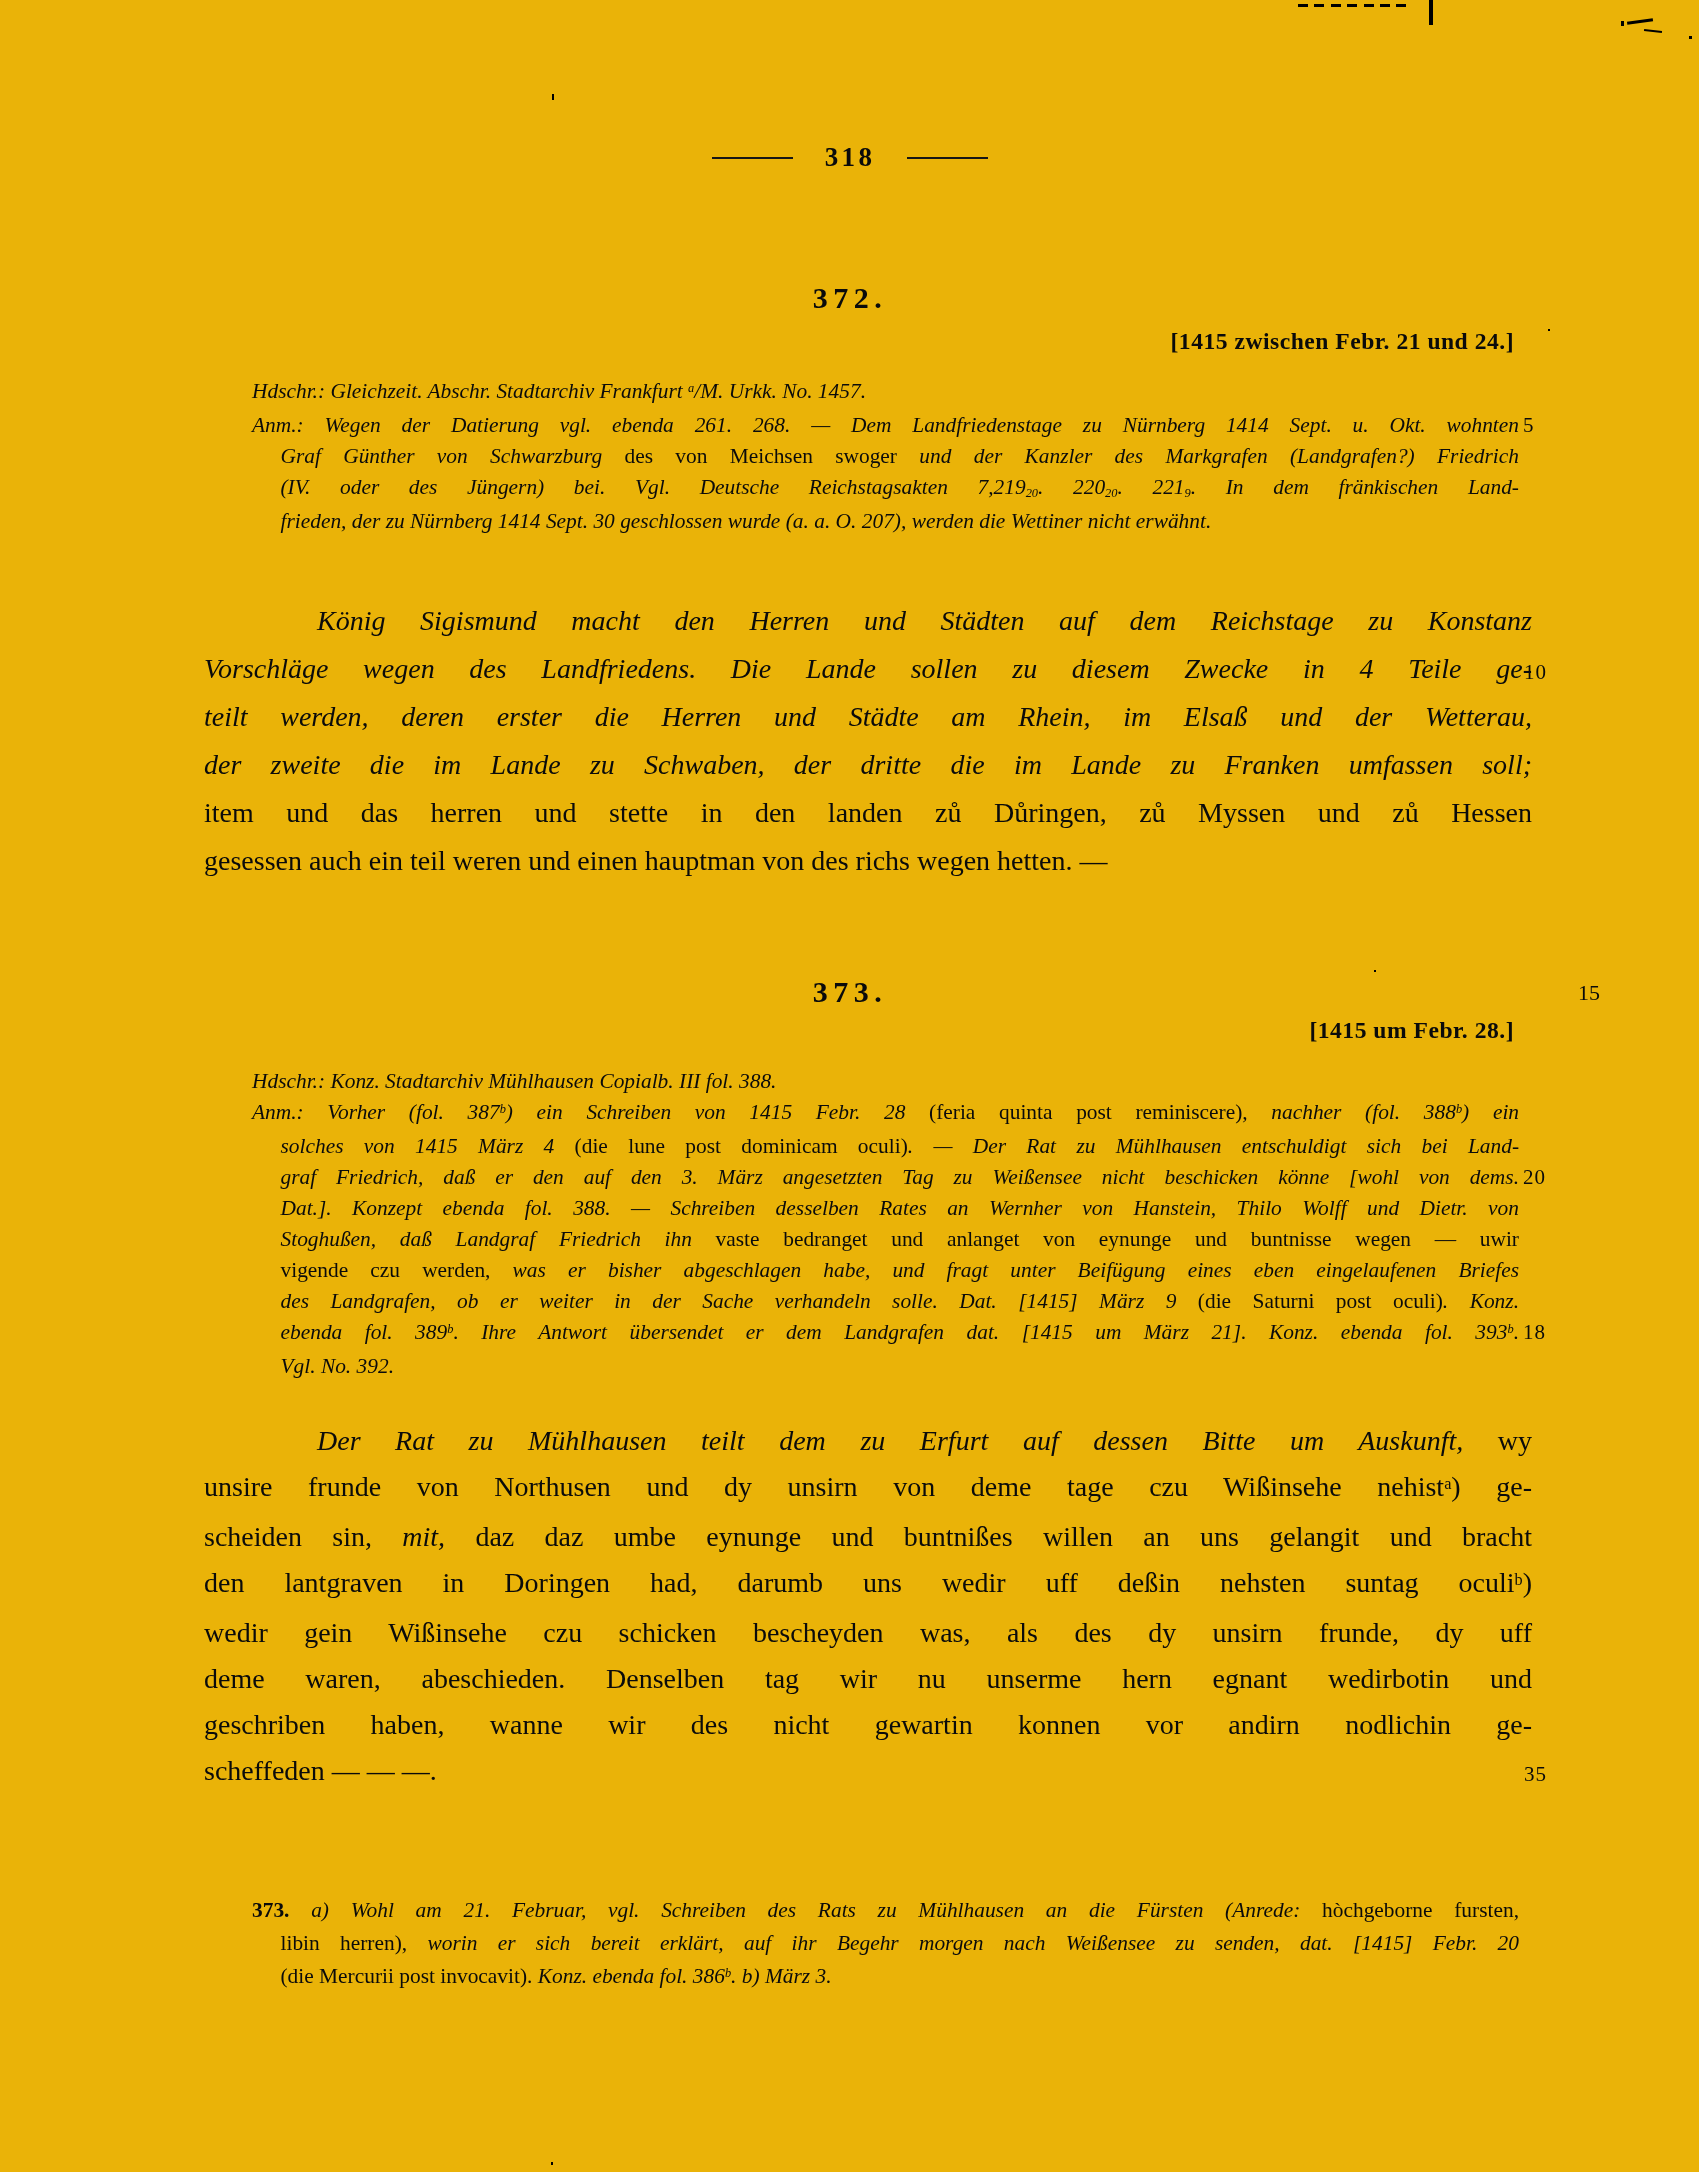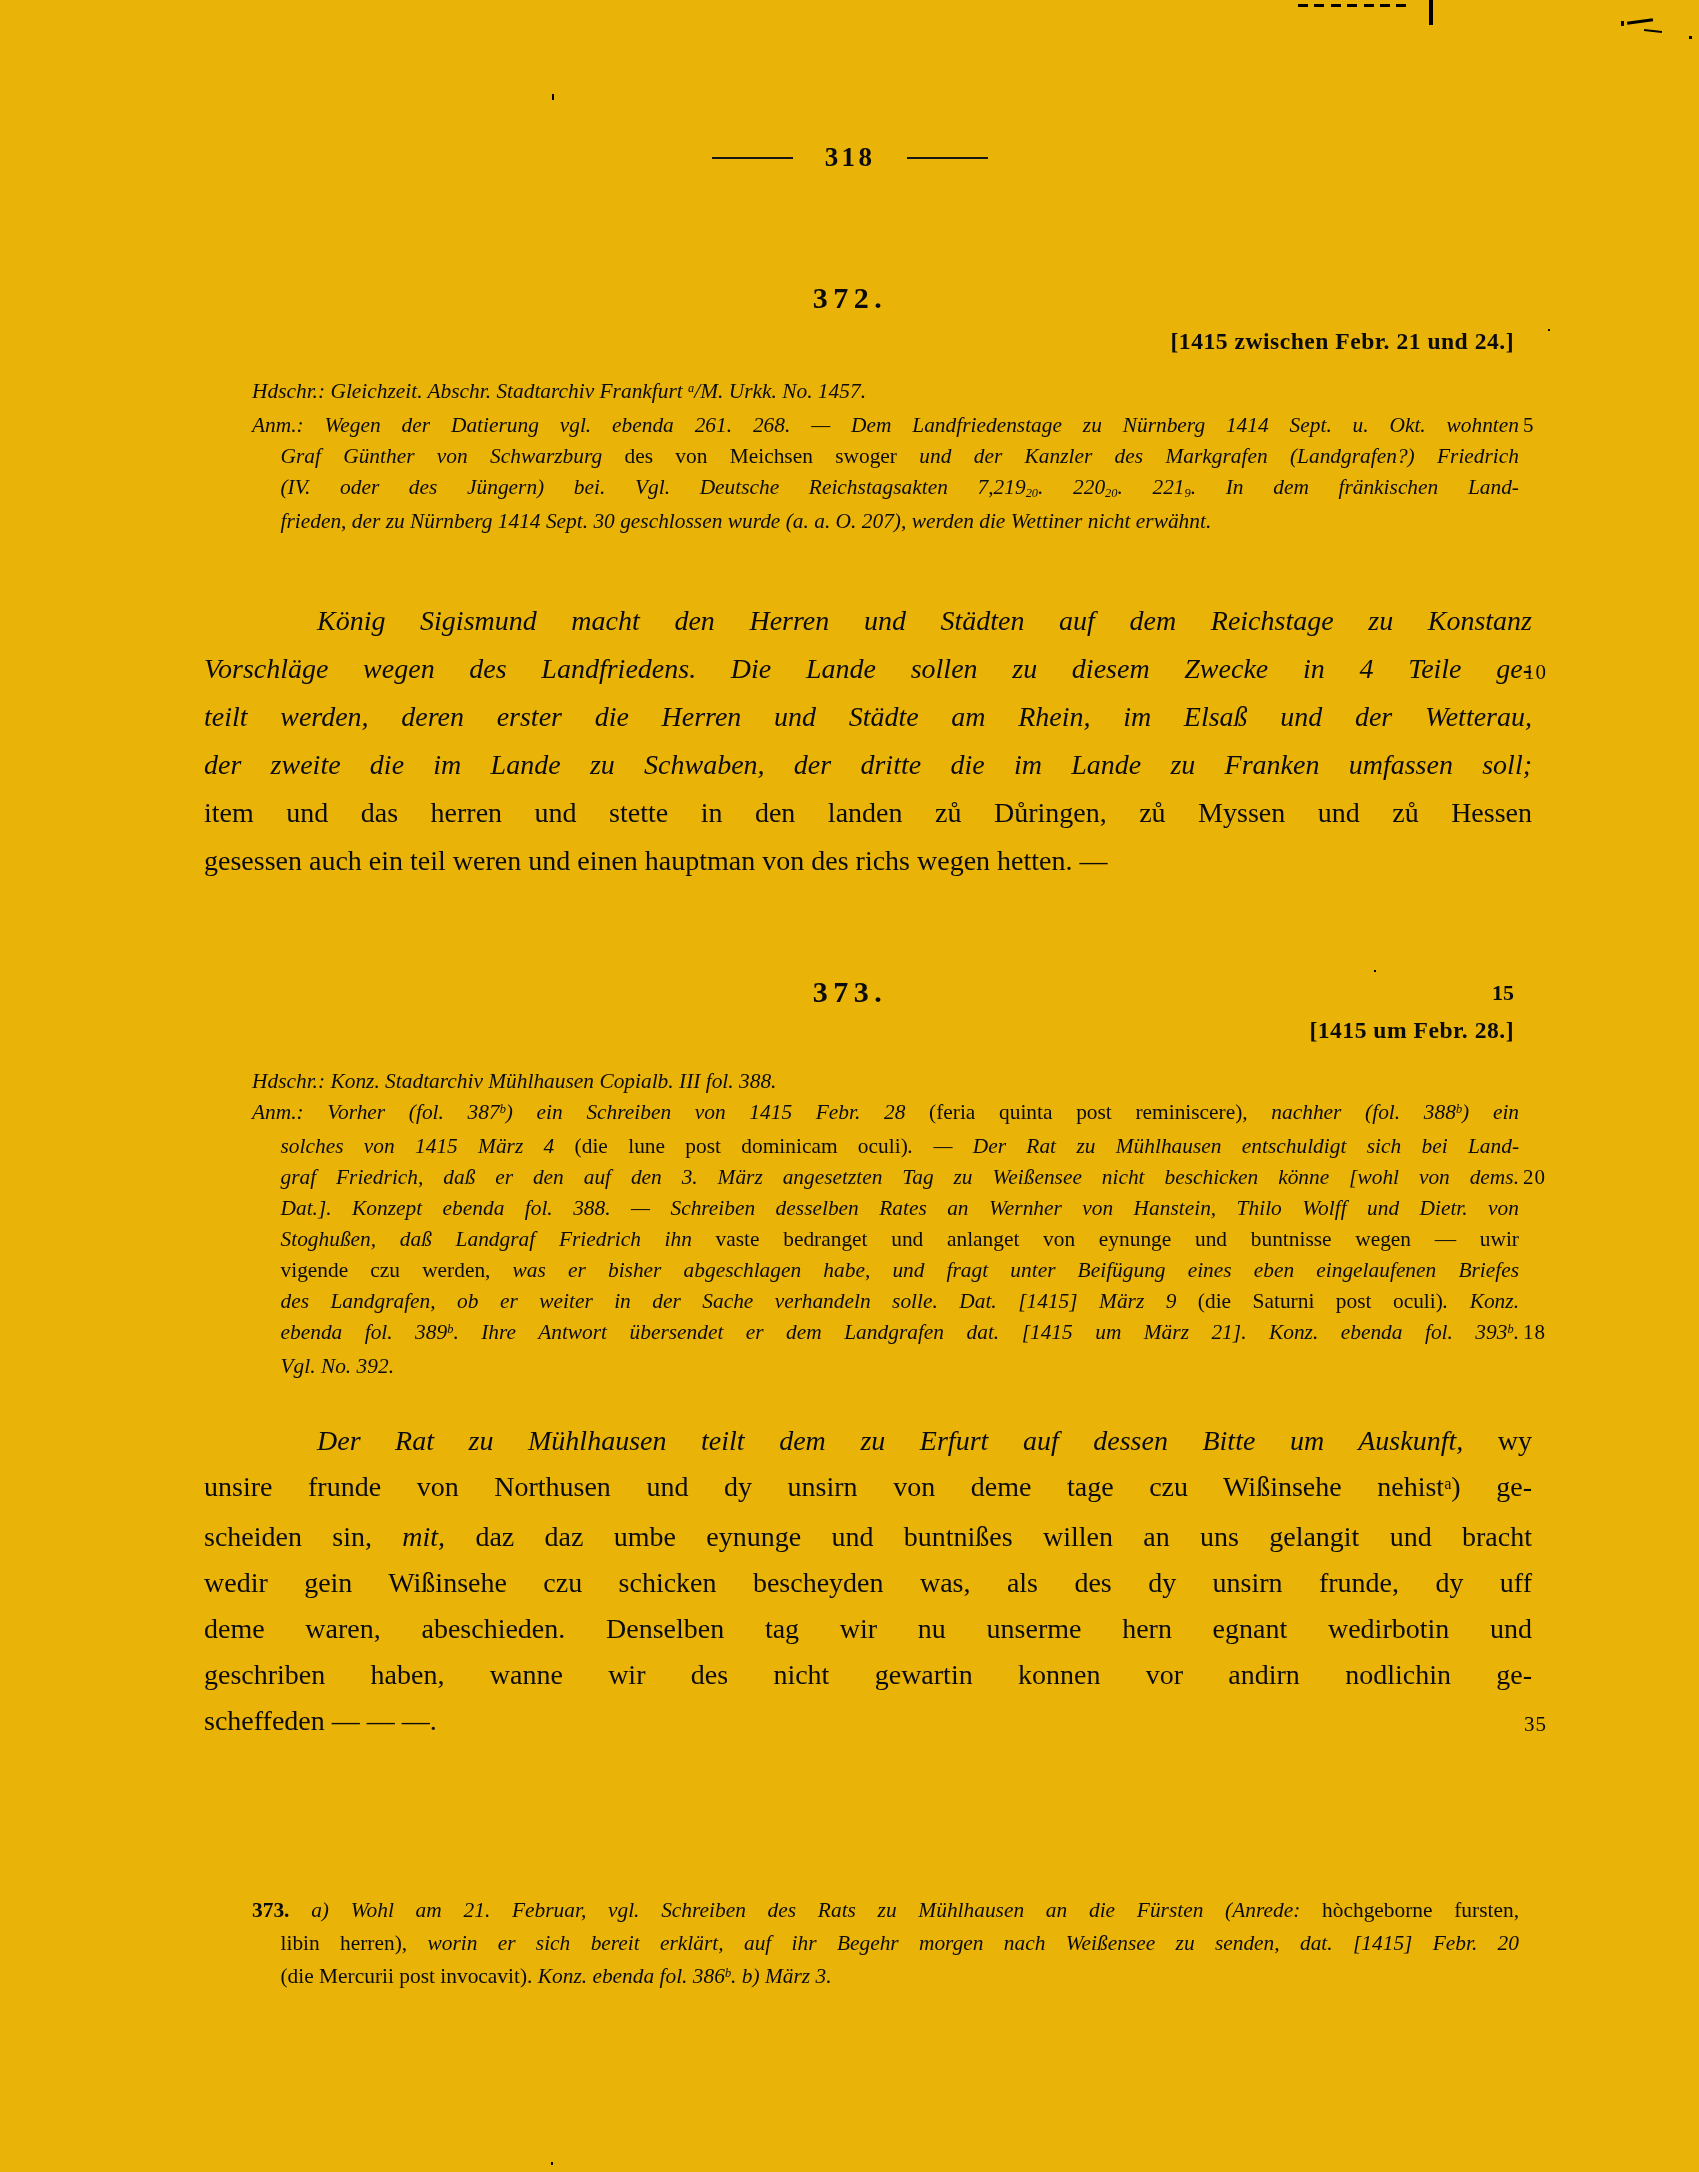--- a/index.html
+++ b/index.html
@@ -23,22 +23,22 @@
   }
   #num372 { top:281px; }
   #num373 { top:975px; }
   .docdate {
     position:absolute; right:186px;
     font-size:23.6px; font-weight:bold; letter-spacing:0.5px;
   }
   #date372 { top:328px; }
   #date373 { top:1017px; }
   .marginnum {
-    position:absolute; left:1492px; top:980px;
-    font-size:22px; font-style:normal;font-weight:bold;
+    position:absolute; left:1578px; top:980px;
+    font-size:22px; font-style:normal;
   }
 
   
   .srcblock, .footblock {
     position:absolute; left:252px; width:1267px;
     font-size:21.4px; line-height:31px;
   }
   #src372 { top:376px; }
   #src373 { top:1066px; }
   .footblock { top:1894px; line-height:33px; }
@@ -134,20 +134,21 @@
       <div class="line ind just"><span class="seg i">Stoghußen, daß Landgraf Friedrich ihn </span><span class="seg r">vaste bedranget und anlanget von eynunge und buntnisse wegen — uwir</span></div>
       <div class="line ind just"><span class="seg r">vigende czu werden, </span><span class="seg i">was er bisher abgeschlagen habe, und fragt unter Beifügung eines eben eingelaufenen Briefes</span></div>
       <div class="line ind just"><span class="seg i">des Landgrafen, ob er weiter in der Sache verhandeln solle. Dat. [1415] März 9 </span><span class="seg r">(die Saturni post oculi)</span><span class="seg i">. Konz.</span></div>
       <div class="line ind just"><span class="seg i">ebenda fol. 389</span><span class="seg i sup">b</span><span class="seg i">. Ihre Antwort übersendet er dem Landgrafen dat. [1415 um März 21]. Konz. ebenda fol. 393</span><span class="seg i sup">b</span><span class="seg i">.</span><span class="lnum">18</span></div>
       <div class="line ind"><span class="seg i">Vgl. No. 392.</span></div>
     </div>
   <div class="mainblock" id="main373">
       <div class="line find just"><span class="seg i">Der Rat zu Mühlhausen teilt dem zu Erfurt auf dessen Bitte um Auskunft,</span><span class="seg r"> wy</span></div>
       <div class="line just"><span class="seg r">unsire frunde von Northusen und dy unsirn von deme tage czu Wißinsehe nehist</span><span class="seg r sup">a</span><span class="seg r">) ge-</span></div>
       <div class="line just"><span class="seg r">scheiden sin, </span><span class="seg i">mit,</span><span class="seg r"> daz daz umbe eynunge und buntnißes willen an uns gelangit und bracht</span></div>
+      <div class="line just"><span class="seg r">den lantgraven in Doringen had, darumb uns wedir uff deßin nehsten suntag oculi</span><span class="seg r sup">b</span><span class="seg r">)</span></div>
       <div class="line just"><span class="seg r">wedir gein Wißinsehe czu schicken bescheyden was, als des dy unsirn frunde, dy uff</span></div>
       <div class="line just"><span class="seg r">deme waren, abeschieden. Denselben tag wir nu unserme hern egnant wedirbotin und</span></div>
       <div class="line just"><span class="seg r">geschriben haben, wanne wir des nicht gewartin konnen vor andirn nodlichin ge-</span></div>
       <div class="line"><span class="seg r">scheffeden — — —.</span><span class="lnum">35</span></div>
     </div>
 
   <div class="footblock" id="footnotes">
       <div class="line just"><span class="seg b">373.</span><span class="seg i"> a) Wohl am 21. Februar, vgl. Schreiben des Rats zu Mühlhausen an die Fürsten (Anrede: </span><span class="seg r">hòchgeborne fursten,</span></div>
       <div class="line ind just"><span class="seg r">libin herren), </span><span class="seg i">worin er sich bereit erklärt, auf ihr Begehr morgen nach Weißensee zu senden, dat. [1415] Febr. 20</span></div>
       <div class="line ind"><span class="seg r">(die Mercurii post invocavit). </span><span class="seg i">Konz. ebenda fol. 386</span><span class="seg i sup">b</span><span class="seg i">. b) März 3.</span></div>

